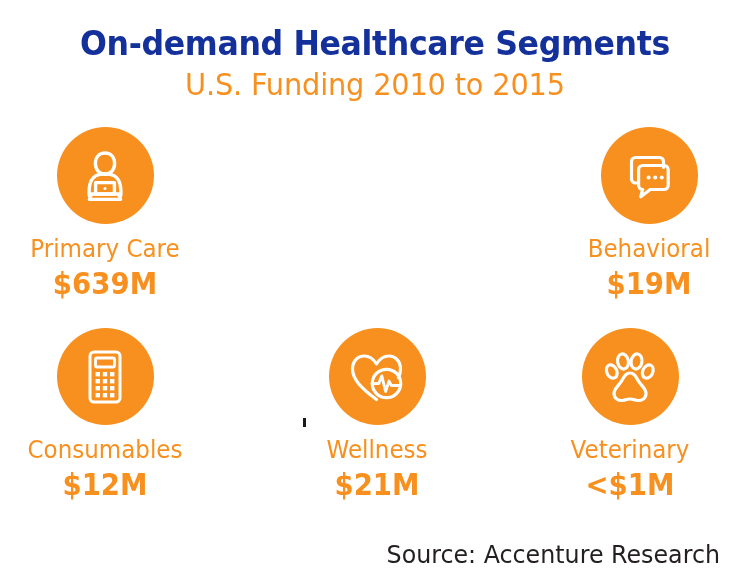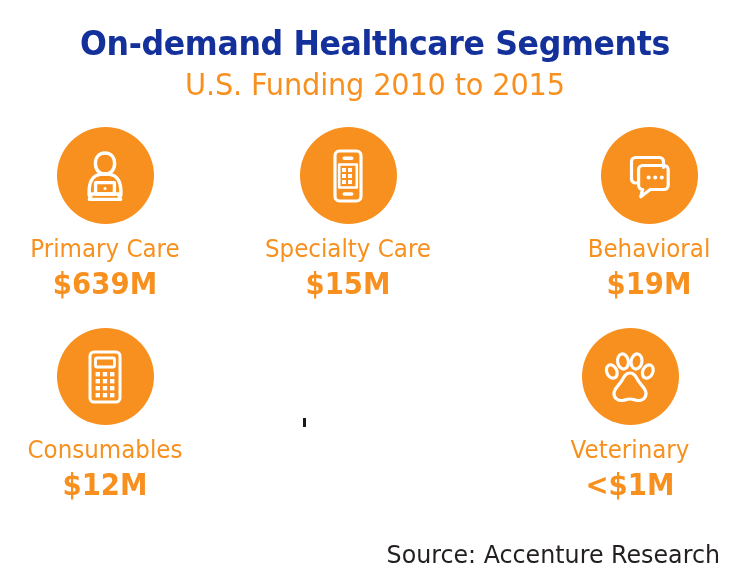--- a/index.html
+++ b/index.html
@@ -150,45 +150,20 @@
           <path d="M17.6 49.0 h26.8 l2.2 5.4 h-31.2 Z"></path>
 
           <circle cx="31" cy="43.4" r="1.5" fill="#ffffff" stroke="none"></circle>
         </svg>
       </span>
     </div>
     <div class="seg-label">Primary Care</div>
     <div class="seg-value">$639M</div>
   </div>
 
-  <div class="segment seg-r1 seg-c2">
-    <div class="circle">
-      <span>
-        <svg width="62" height="62" viewBox="0 0 62 62" fill="none" stroke="#ffffff" stroke-width="3.2" stroke-linecap="round" stroke-linejoin="round">
-
-          <rect x="18" y="6" width="26" height="50" rx="4.5" ry="4.5"></rect>
-
-          <rect x="25.5" y="11.5" width="11" height="3.6" rx="1.8" ry="1.8" fill="#ffffff" stroke="none"></rect>
-
-          <rect x="25.5" y="47.2" width="11" height="3.6" rx="1.8" ry="1.8" fill="#ffffff" stroke="none"></rect>
-
-          <rect x="22.2" y="19.5" width="17.6" height="23" stroke-width="2.6"></rect>
-
-          <rect x="25.0" y="23.0" width="4.0" height="4.0" fill="#ffffff" stroke="none"></rect>
-          <rect x="31.0" y="23.0" width="4.0" height="4.0" fill="#ffffff" stroke="none"></rect>
-          <rect x="25.0" y="29.0" width="4.0" height="4.0" fill="#ffffff" stroke="none"></rect>
-          <rect x="31.0" y="29.0" width="4.0" height="4.0" fill="#ffffff" stroke="none"></rect>
-          <rect x="25.0" y="35.0" width="4.0" height="4.0" fill="#ffffff" stroke="none"></rect>
-          <rect x="31.0" y="35.0" width="4.0" height="4.0" fill="#ffffff" stroke="none"></rect>
-        </svg>
-      </span>
-    </div>
-    <div class="seg-label">Specialty Care</div>
-    <div class="seg-value">$15M</div>
-  </div>
 
   <div class="segment seg-r1 seg-c3">
     <div class="circle">
       <span>
         <svg width="62" height="62" viewBox="0 0 62 62" fill="none" stroke="#ffffff" stroke-width="3.2" stroke-linecap="round" stroke-linejoin="round">
 
           <path d="M45.5 22.5 v-6.0 a4 4 0 0 0 -4 -4 h-24 a4 4 0 0 0 -4 4 v17.5
                    a4 4 0 0 0 4 4 h3.0"></path>
 
           <path d="M27.0 20.5 h19.0 a4.2 4.2 0 0 1 4.2 4.2 v15.6
@@ -228,20 +203,42 @@
           <rect x="20.6" y="46.0" width="4.4" height="4.4" fill="#ffffff" stroke="none"></rect>
           <rect x="27.8" y="46.0" width="4.4" height="4.4" fill="#ffffff" stroke="none"></rect>
           <rect x="35.0" y="46.0" width="4.4" height="4.4" fill="#ffffff" stroke="none"></rect>
         </svg>
       </span>
     </div>
     <div class="seg-label">Consumables</div>
     <div class="seg-value">$12M</div>
   </div>
 
+  <div class="segment seg-r2 seg-c2">
+    <div class="circle">
+      <span>
+        <svg width="64" height="64" viewBox="0 0 64 64" fill="none" stroke="#ffffff" stroke-width="3.2" stroke-linecap="round" stroke-linejoin="round">
+
+          <path d="M31.5 54.5
+                   C 16.0 43.0 7.5 34.0 7.5 24.0
+                   C 7.5 16.2 12.6 11.0 19.2 11.0
+                   C 24.2 11.0 28.6 14.2 31.5 19.0
+                   C 34.4 14.2 38.8 11.0 43.8 11.0
+                   C 50.4 11.0 55.5 16.2 55.5 24.0
+                   C 55.5 27.0 54.8 29.8 53.4 32.6"></path>
+
+          <circle cx="41.5" cy="38.5" r="14.2"></circle>
+
+          <path d="M27.0 38.5 h6.8 l3.0 -7.6 l3.8 15.6 l3.4 -10.4 l2.4 4.4 h9.4" stroke-width="2.9"></path>
+        </svg>
+      </span>
+    </div>
+    <div class="seg-label">Wellness</div>
+    <div class="seg-value">$21M</div>
+  </div>
 
   <div class="segment seg-r2 seg-c3">
     <div class="circle">
       <span>
         <svg width="62" height="62" viewBox="0 0 62 62" fill="none" stroke="#ffffff" stroke-width="3.2" stroke-linecap="round" stroke-linejoin="round">
 
           <ellipse cx="24.0" cy="15.5" rx="5.4" ry="7.6" transform="rotate(-10 24 15.5)"></ellipse>
           <ellipse cx="37.5" cy="15.5" rx="5.4" ry="7.6" transform="rotate(10 37.5 15.5)"></ellipse>
           <ellipse cx="12.8" cy="25.5" rx="5.0" ry="7.0" transform="rotate(-24 12.8 25.5)"></ellipse>
           <ellipse cx="48.8" cy="25.5" rx="5.0" ry="7.0" transform="rotate(24 48.8 25.5)"></ellipse>

